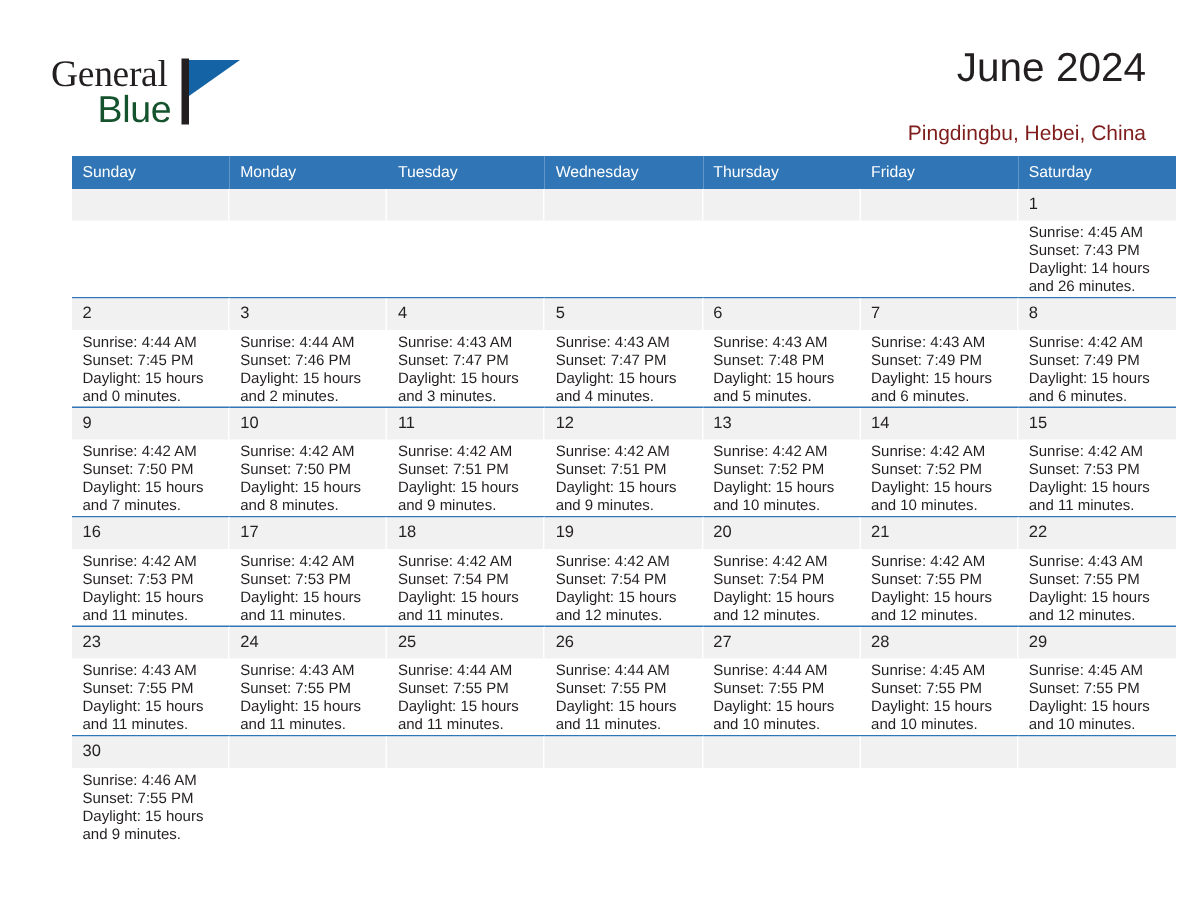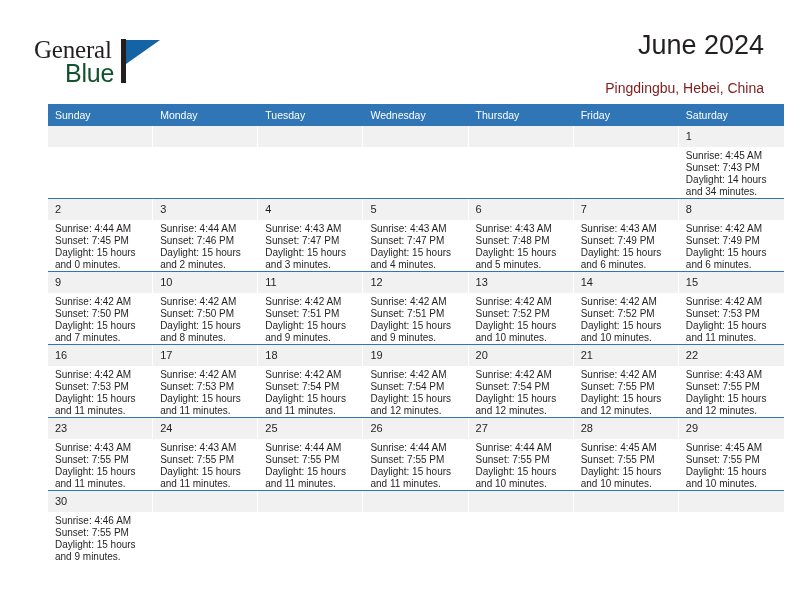--- a/index.html
+++ b/index.html
@@ -241,21 +241,21 @@
               <div class="filler"></div>
             </div>
           </td>
           <td>
             <div class="cell has-day last">
               <div class="daynum">1</div>
               <div class="details">
                 <div>Sunrise: 4:45 AM</div>
                 <div>Sunset: 7:43 PM</div>
                 <div>Daylight: 14 hours</div>
-                <div>and 34 minutes.</div>
+                <div>and 26 minutes.</div>
               </div>
             </div>
           </td>
         </tr>
         <tr class="week-row">
           <td>
             <div class="cell has-day">
               <div class="daynum">2</div>
               <div class="details">
                 <div>Sunrise: 4:44 AM</div>

